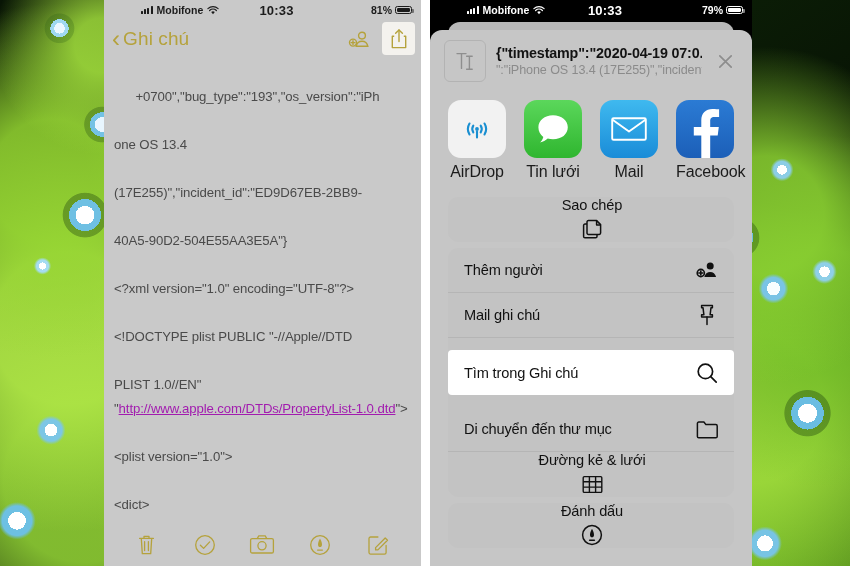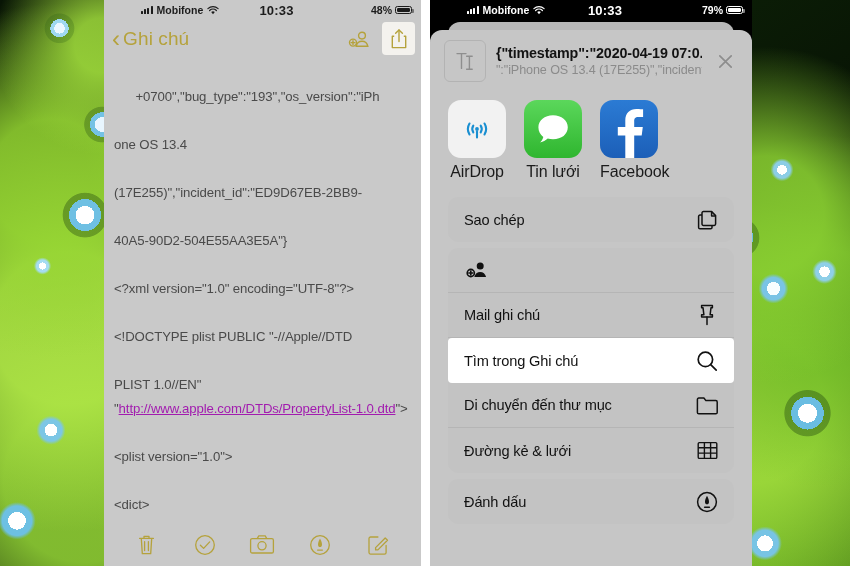--- a/index.html
+++ b/index.html
@@ -209,31 +209,31 @@
   .action-group {
     background: #c3c3c3; border-radius: 10px;
     margin: 6px 18px 0 18px; overflow: hidden;
   }
   .action-row {
     height: 45px; display: flex; align-items: center;
     padding: 0 14px 0 16px;
     border-bottom: 1px solid #b5b5b5;
     position: relative;
   }
-  .action-row:last-child { border-bottom: none; }
+  .action-row:last-child { border-bottom: none; flex-direction: column; }
   .action-label {
     flex: 1 1 auto; font-size: 14.6px; color: #111; letter-spacing: -.15px;
   }
   .action-icon {
     width: 26px; height: 26px; flex: 0 0 26px;
     display: flex; align-items: center; justify-content: center; color: #111;
   }
   .action-row.highlighted {
     background: #ffffff; border-radius: 4px; border-bottom: none;
-    margin: 0 -0px;
+    margin: 12px -0px;
   }
 
   svg { display: block; }
 </style>
 </head>
 <body>
 
 <div id="stage">
   <div class="bg"></div>
 
@@ -251,21 +251,21 @@
         <span>
           <svg width="12" height="9" viewBox="0 0 12 9">
               <path d="M6 8.2 4.2 6.1a2.7 2.7 0 0 1 3.6 0L6 8.2z" fill="currentColor"></path>
               <path d="M2.6 4.5a5 5 0 0 1 6.8 0" stroke="currentColor" stroke-width="1.2" fill="none" stroke-linecap="round"></path>
               <path d="M.9 2.6a7.6 7.6 0 0 1 10.2 0" stroke="currentColor" stroke-width="1.2" fill="none" stroke-linecap="round"></path>
             </svg>
         </span>
       </div>
       <div class="sb-center">10:33</div>
       <div class="sb-right">
-        <span>48%</span>
+        <span>81%</span>
         <span class="batt">
             <i></i>
           </span>
       </div>
     </div>
 
     <div class="nav-left">
       <div class="back-btn">
         <span class="chev">‹</span>
         <span>Ghi chú</span>
@@ -420,20 +420,29 @@
 
         <div class="app-item">
           <div class="app-tile app-messages">
             <svg width="40" height="38" viewBox="0 0 40 38">
               <path d="M20 5.3c8.6 0 14.8 5 14.8 12 0 7-6.2 12-14.8 12-1.9 0-3.7-.25-5.3-.7-2 1.9-4.6 3.3-7.6 3.9 1.6-1.6 2.7-3.5 3.2-5.5-3-2.2-4.9-5.6-4.9-9.7 0-7 6.2-12 14.6-12z" fill="#fff"></path>
             </svg>
           </div>
           <div class="app-label">Tin lưới</div>
         </div>
 
+        <div class="app-item">
+          <div class="app-tile app-mail">
+            <svg width="38" height="28" viewBox="0 0 38 28" fill="none" stroke="#fff" stroke-width="1.9" stroke-linejoin="round">
+              <rect x="2.2" y="3.2" width="33.6" height="21.6" rx="1.4"></rect>
+              <path d="M2.2 4.6 19 16.6 35.8 4.6"></path>
+            </svg>
+          </div>
+          <div class="app-label">Mail</div>
+        </div>
 
         <div class="app-item">
           <div class="app-tile app-facebook">
             <svg width="58" height="58" viewBox="0 0 58 58">
               <path d="M34.2 58V35.6h7.5l1.1-8.7h-8.6v-5.6c0-2.5.7-4.2 4.3-4.2h4.6V9.3c-.8-.1-3.5-.35-6.7-.35-6.6 0-11.1 4-11.1 11.4v6.55h-7.5v8.7h7.5V58z" fill="#fff"></path>
             </svg>
           </div>
           <div class="app-label">Facebook</div>
         </div>
 
@@ -447,20 +456,21 @@
               <path d="M7.4 2.6h8.2l4 4V15a1.4 1.4 0 0 1-1.4 1.4H7.4A1.4 1.4 0 0 1 6 15V4a1.4 1.4 0 0 1 1.4-1.4z"></path>
               <path d="M15.6 2.6v4.3h4"></path>
               <path d="M16 16.4v2a1.4 1.4 0 0 1-1.4 1.4H4a1.4 1.4 0 0 1-1.4-1.4V7.4A1.4 1.4 0 0 1 4 6h2"></path>
             </svg>
           </span>
         </div>
       </div>
 
       <div class="action-group">
         <div class="action-row">
+          <span class="action-label">Thêm người</span>
           <span class="action-icon">
             <svg width="24" height="22" viewBox="0 0 24 22" fill="none" stroke="currentColor" stroke-width="1.6">
               <circle cx="15.2" cy="7" r="3.5" fill="currentColor" stroke="none"></circle>
               <path d="M9.3 18c.7-3.2 3.1-5.1 5.9-5.1s5.2 1.9 5.9 5.1z" fill="currentColor" stroke="none"></path>
               <circle cx="5.8" cy="14" r="3.6"></circle>
               <path d="M5.8 12v4M3.8 14h4" stroke-linecap="round"></path>
             </svg>
           </span>
         </div>
         <div class="action-row">

